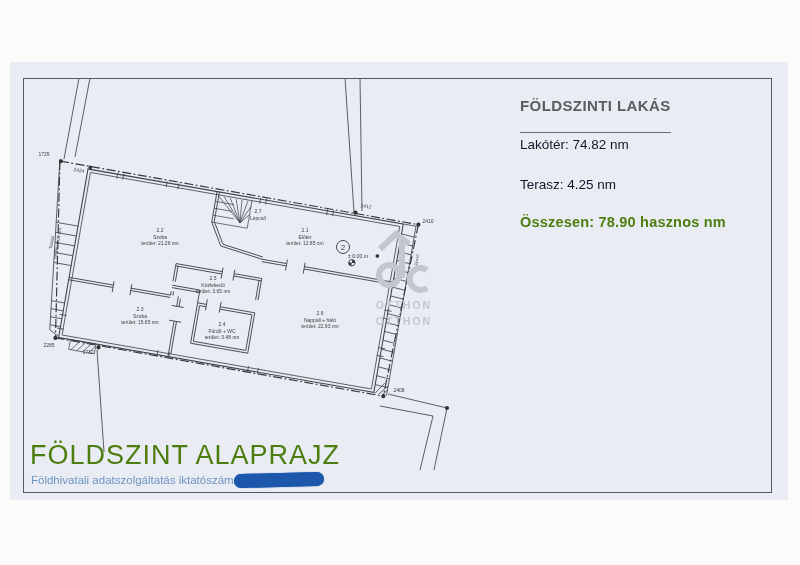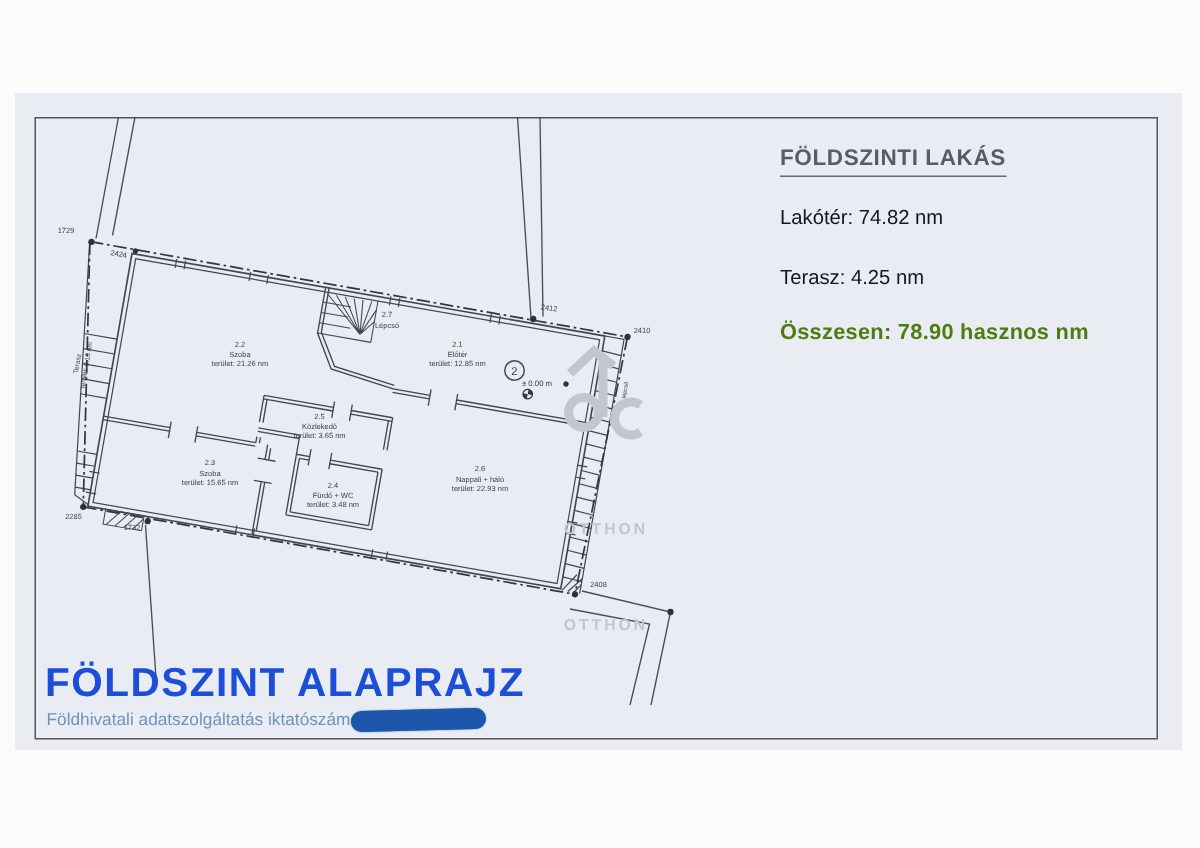--- a/index.html
+++ b/index.html
@@ -17,36 +17,36 @@
           white-space:nowrap;z-index:5;}
   .rot{position:absolute;display:flex;flex-direction:column;align-items:center;
        font-size:4.5px;line-height:1.3;color:#3a3e43;white-space:nowrap;z-index:5;}
   .lvl{position:absolute;font-size:5.2px;color:#35393f;transform:translate(-50%,-50%);z-index:5;}
   .circ2{position:absolute;left:336px;top:240px;width:12px;height:12px;border:1px solid #45494f;
          border-radius:50%;display:flex;align-items:center;justify-content:center;
          font-size:7.5px;color:#35393f;z-index:5;}
 
   
   .wm{position:absolute;left:364px;top:230px;width:80px;color:#c3c7cd;z-index:1;
-      display:flex;flex-direction:column;align-items:center;gap:48px;}
+      display:flex;flex-direction:column;align-items:center;}
   .wm .wline{font-size:10.5px;font-weight:bold;letter-spacing:2px;line-height:1.5;}
 
   
   .info{position:absolute;left:520px;top:97px;z-index:6;}
   .info .ititle{display:inline-block;font-size:15px;font-weight:bold;letter-spacing:.4px;
-                color:#595d61;border-bottom:1.6px solid #66696d;padding-bottom:3px;}
+                color:#595d61;border-bottom:1.6px solid #66696d;padding-bottom:18px;}
   .info .iline{position:absolute;left:0;font-size:13.5px;color:#0f172a;white-space:nowrap;}
   .info .l1{top:40px;}
   .info .l2{top:80px;}
   .info .itotal{position:absolute;left:0;top:117px;font-size:14.5px;font-weight:bold;
                 letter-spacing:.2px;color:#4d7c0f;white-space:nowrap;}
 
   
   .ftitle{position:absolute;left:30px;top:440px;font-size:27px;letter-spacing:1px;
-          color:#1d4ed8;z-index:6;font-weight:bold;}
+          color:#4d7c0f;z-index:6;}
   .freg{position:absolute;left:31px;top:474px;font-size:11.5px;color:#6d93c1;z-index:6;}
   .redact{position:absolute;left:234px;top:473px;width:90px;height:14px;background:#1d57ab;
           border-radius:7px;transform:rotate(-1.5deg);z-index:7;box-shadow:0 0 1px #1d57ab;}
 </style>
 </head>
 <body>
 
 <div class="page">
   <div class="scan"></div>
   <div class="frame"></div>

